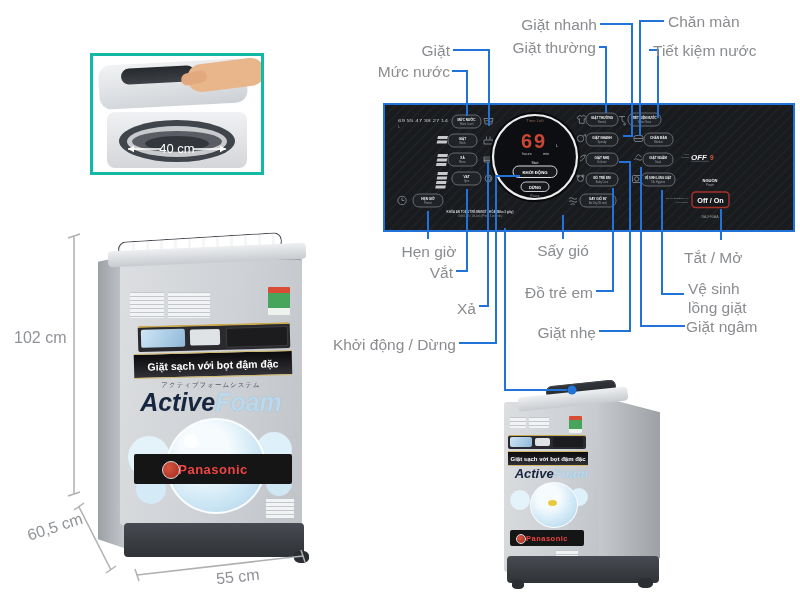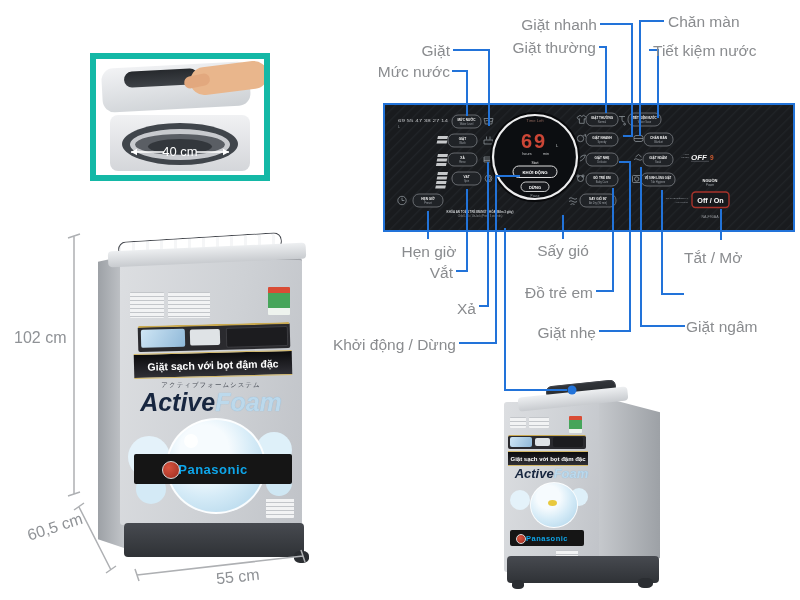--- a/index.html
+++ b/index.html
@@ -3,21 +3,21 @@
 <meta charset="utf-8">
 <style>
   html,body{margin:0;padding:0;background:#fff;}
   #canvas{position:relative;width:800px;height:600px;background:#ffffff;overflow:hidden;
           font-family:"Liberation Sans",sans-serif;}
   .abs{position:absolute;}
   
   .callout{position:absolute;font-size:15.5px;color:#8a8c8f;white-space:nowrap;line-height:19px;}
   .callout.r{text-align:right;}
   
-  #photo{position:absolute;left:90px;top:53px;width:168px;height:116px;border:6px solid #14b8a6;
+  #photo{position:absolute;left:90px;top:53px;width:168px;height:116px;border:3px solid #14b8a6;
          background:#fff;overflow:hidden;}
   
   #panel{position:absolute;left:383px;top:103px;width:408px;height:125px;border:2px solid #2273d9;
          background:#17191c;}
   #panel svg{position:absolute;left:0;top:0;width:100%;height:100%;}
   
   .mfront{position:absolute;background:linear-gradient(100deg,#dcdee1 0%,#ced1d5 55%,#c0c3c8 100%);
           border-radius:3px;}
   .sticker{position:absolute;background:
      repeating-linear-gradient(180deg,#c3c6ca 0 1px,#f2f3f4 1px 4px);border-radius:1px;}
@@ -28,21 +28,21 @@
   .banner{position:absolute;background:linear-gradient(180deg,#0b0b0d,#303036);
           border-top:1px solid #d4b867;border-bottom:1px solid #d4b867;color:#fff;
           display:flex;align-items:center;justify-content:center;font-weight:bold;}
   .jp{position:absolute;width:100%;text-align:center;color:#4a4f58;letter-spacing:1px;}
   .brand{position:absolute;width:100%;text-align:center;font-style:italic;font-weight:bold;white-space:nowrap;}
   .brand .a{color:#17263f;}
   .brand .f{color:#bcd9ec;text-shadow:0 0 1px #7fb3d8;}
   .bubble{position:absolute;border-radius:50%;}
   .pband{position:absolute;background:#151515;border-radius:2px;display:flex;align-items:center;
          justify-content:center;}
-  .pband .logo{color:#0ea5e9;font-weight:bold;letter-spacing:.5px;}
+  .pband .logo{color:#ef4444;font-weight:bold;letter-spacing:.5px;}
   .pband .dot{position:absolute;border-radius:50%;background:radial-gradient(circle at 35% 35%,#d8543f,#9c2c20);
          border:1px solid #d9d9d9;}
   .mbase{position:absolute;background:linear-gradient(180deg,#474a50,#2f3236);border-radius:4px;}
   .mside{position:absolute;}
   .deck{position:absolute;background:linear-gradient(180deg,#edeff1,#c8cbcf);border-radius:4px;}
   .cstrip{position:absolute;background:linear-gradient(180deg,#33363b,#24272b);border-radius:8px;
           box-shadow:inset 0 0 0 1px #44474d;}
   .foot{position:absolute;background:#2b2e32;border-radius:40%;}
   .dim{position:absolute;font-size:16px;color:#8f9296;white-space:nowrap;}
   svg text{font-family:"Liberation Sans",sans-serif;}
@@ -370,19 +370,23 @@
   <div class="callout" style="left:668px;top:12px;">Chăn màn</div>
   <div class="callout" style="left:653px;top:41px;">Tiết kiệm nước</div>
   <div class="callout" style="left:398px;top:242px;width:62px;text-align:center;">Hẹn giờ</div>
   <div class="callout r" style="left:408px;top:263px;width:45px;">Vắt</div>
   <div class="callout r" style="left:428px;top:299px;width:48px;">Xả</div>
   <div class="callout r" style="left:318px;top:335px;width:138px;">Khởi động / Dừng</div>
   <div class="callout" style="left:526px;top:241px;width:74px;text-align:center;">Sấy gió</div>
   <div class="callout r" style="left:508px;top:283px;width:85px;">Đồ trẻ em</div>
   <div class="callout r" style="left:518px;top:323px;width:78px;">Giặt nhẹ</div>
   <div class="callout" style="left:684px;top:248px;">Tắt / Mở</div>
+  <div class="callout" style="left:688px;top:279px;">
+    <div>Vệ sinh</div>
+    <div>lồng giặt</div>
+  </div>
   <div class="callout" style="left:686px;top:317px;">Giặt ngâm</div>
 
   <div class="dim" style="left:14px;top:329px;text-align:center;">102 cm</div>
   <div class="dim" style="left:28px;top:527px;transform:rotate(-18deg);transform-origin:left center;">60,5 cm</div>
   <div class="dim" style="left:216px;top:568px;transform:rotate(-6deg);">55 cm</div>
 
 </div>
 
 </body></html>

